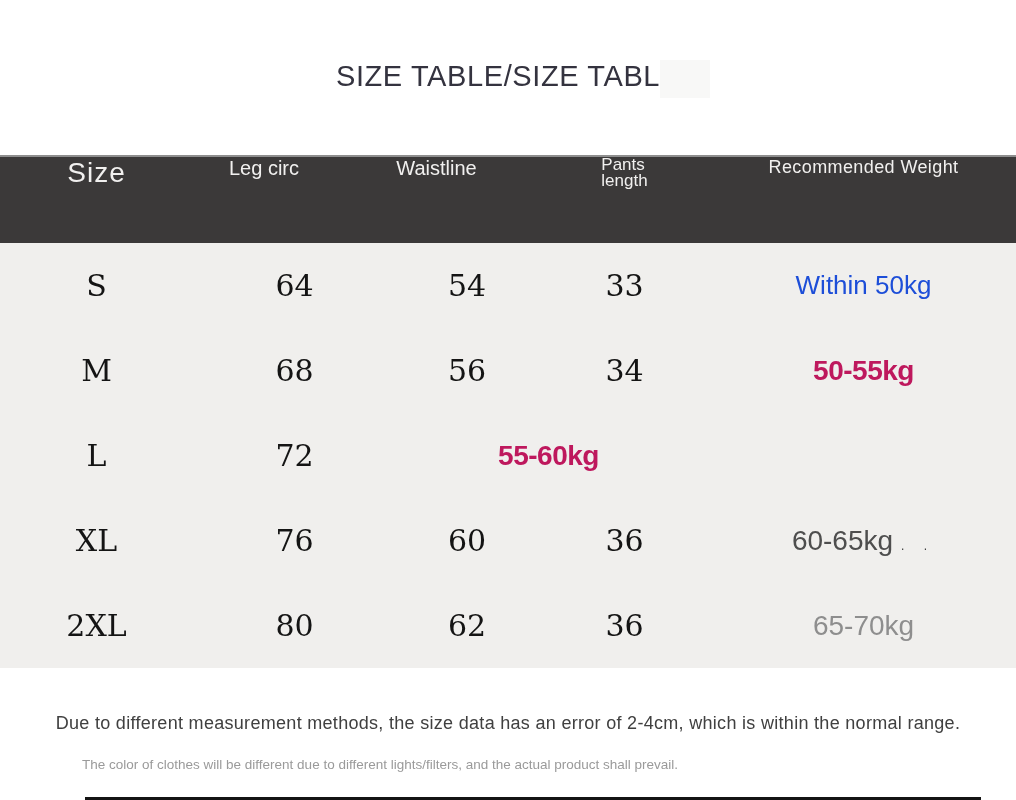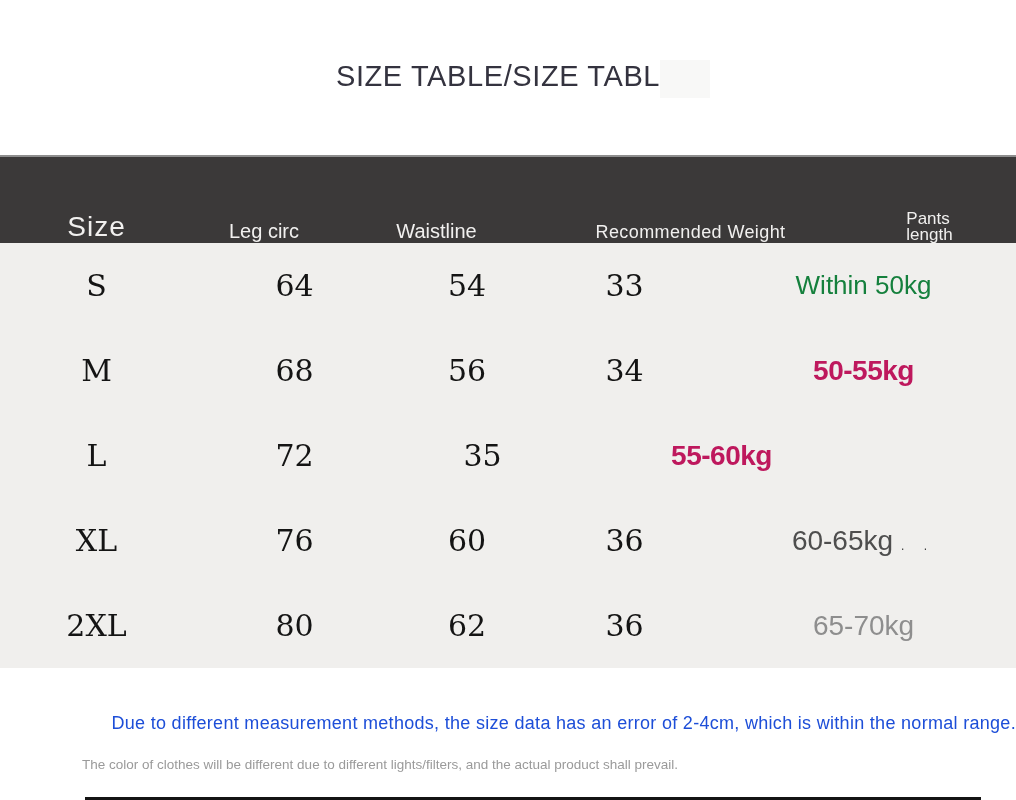--- a/index.html
+++ b/index.html
@@ -14,51 +14,51 @@
     color:#34333f;letter-spacing:0.6px;
   }
   .watermark-patch{
     position:absolute;left:660px;top:60px;width:50px;height:38px;
     background:#f8f8f7;
   }
   .size-table{position:absolute;top:155px;left:0;width:1016px;}
   .thead{
     display:flex;height:88px;box-sizing:border-box;
     background:#3b3939;border-top:2px solid #8e8e8e;
-    color:#f1f0ef;align-items:flex-end;
+    color:#f1f0ef;align-items:flex-start;
   }
   .tbody{background:#f0efed;}
   .trow{display:flex;height:85px;align-items:center;}
   .col-size{width:193px;}
   .col-waist{width:203px;}
   .col-leg{width:142px;}
   .col-pants{width:173px;}
   .col-weight{width:305px;}
   .hcell{text-align:center;}
   .h-size{font-size:28px;letter-spacing:1px;}
   .h-std{font-size:20px;}
   .h-pants{font-size:17px;display:flex;justify-content:center;}
   .h-pants .two-line{display:inline-block;text-align:left;line-height:0.95;}
   .h-weight{font-size:18px;letter-spacing:0.4px;}
   .cell{text-align:center;}
   .c-serif{
     font-family:"DejaVu Serif","Liberation Serif",serif;
     font-size:30px;color:#141414;
   }
-  .c-weight{font-size:26px;color:#15803d;}
+  .c-weight{font-size:26px;color:#1d4ed8;}
   .trow:nth-child(2) .c-weight,
   .trow:nth-child(3) .c-weight{
     font-weight:bold;font-size:28px;color:#be185d;letter-spacing:-0.5px;
   }
   .trow:nth-child(4) .c-weight{font-weight:normal;font-size:28px;color:#4e4e4e;}
   .trow:nth-child(5) .c-weight{font-weight:normal;font-size:28px;color:#8e8e8e;}
   .weight-suffix{font-size:12px;color:#3a3a3a;letter-spacing:8px;margin-left:8px;}
   .footer-note1{
-    position:absolute;top:713px;left:0;width:1016px;text-align:right;
-    font-size:18px;color:#1d4ed8;letter-spacing:0.3px;
+    position:absolute;top:713px;left:0;width:1016px;text-align:center;
+    font-size:18px;color:#404040;letter-spacing:0.3px;
   }
   .footer-note2{
     position:absolute;top:757px;left:82px;
     font-size:13.5px;color:#9a9a9a;
   }
   .bottom-bar{
     position:absolute;left:85px;top:797px;width:896px;height:3px;
     background:#141414;
   }
 </style>
@@ -66,48 +66,47 @@
 <body>
 
 <div class="title">SIZE TABLE/SIZE TABLE</div>
 <div class="watermark-patch"></div>
 
 <div class="size-table">
   <div class="thead">
     <div class="hcell h-size col-size">Size</div>
     <div class="hcell h-std col-leg">Leg circ</div>
     <div class="hcell h-std col-waist">Waistline</div>
-    <div class="hcell h-weight col-weight">Recommended Weight</div>
     <div class="hcell h-pants col-pants">
       <span class="two-line">
         <span>Pants</span><br>
         <span>length</span>
       </span>
     </div>
+    <div class="hcell h-weight col-weight">Recommended Weight</div>
   </div>
 
   <div class="tbody">
     <div class="trow">
       <div class="cell c-serif col-size">S</div>
       <div class="cell c-serif col-waist">64</div>
       <div class="cell c-serif col-leg">54</div>
       <div class="cell c-serif col-pants">33</div>
       <div class="cell c-weight col-weight">Within 50kg</div>
     </div>
     <div class="trow">
       <div class="cell c-serif col-size">M</div>
       <div class="cell c-serif col-waist">68</div>
       <div class="cell c-serif col-leg">56</div>
       <div class="cell c-serif col-pants">34</div>
       <div class="cell c-weight col-weight">50-55kg</div>
     </div>
     <div class="trow">
       <div class="cell c-serif col-size">L</div>
       <div class="cell c-serif col-waist">72</div>
-      <div class="cell c-serif col-pants">35</div>
       <div class="cell c-weight col-weight">55-60kg</div>
     </div>
     <div class="trow">
       <div class="cell c-serif col-size">XL</div>
       <div class="cell c-serif col-waist">76</div>
       <div class="cell c-serif col-leg">60</div>
       <div class="cell c-serif col-pants">36</div>
       <div class="cell c-weight col-weight"><span>60-65kg</span><span class="weight-suffix">. .</span></div>
     </div>
     <div class="trow">

